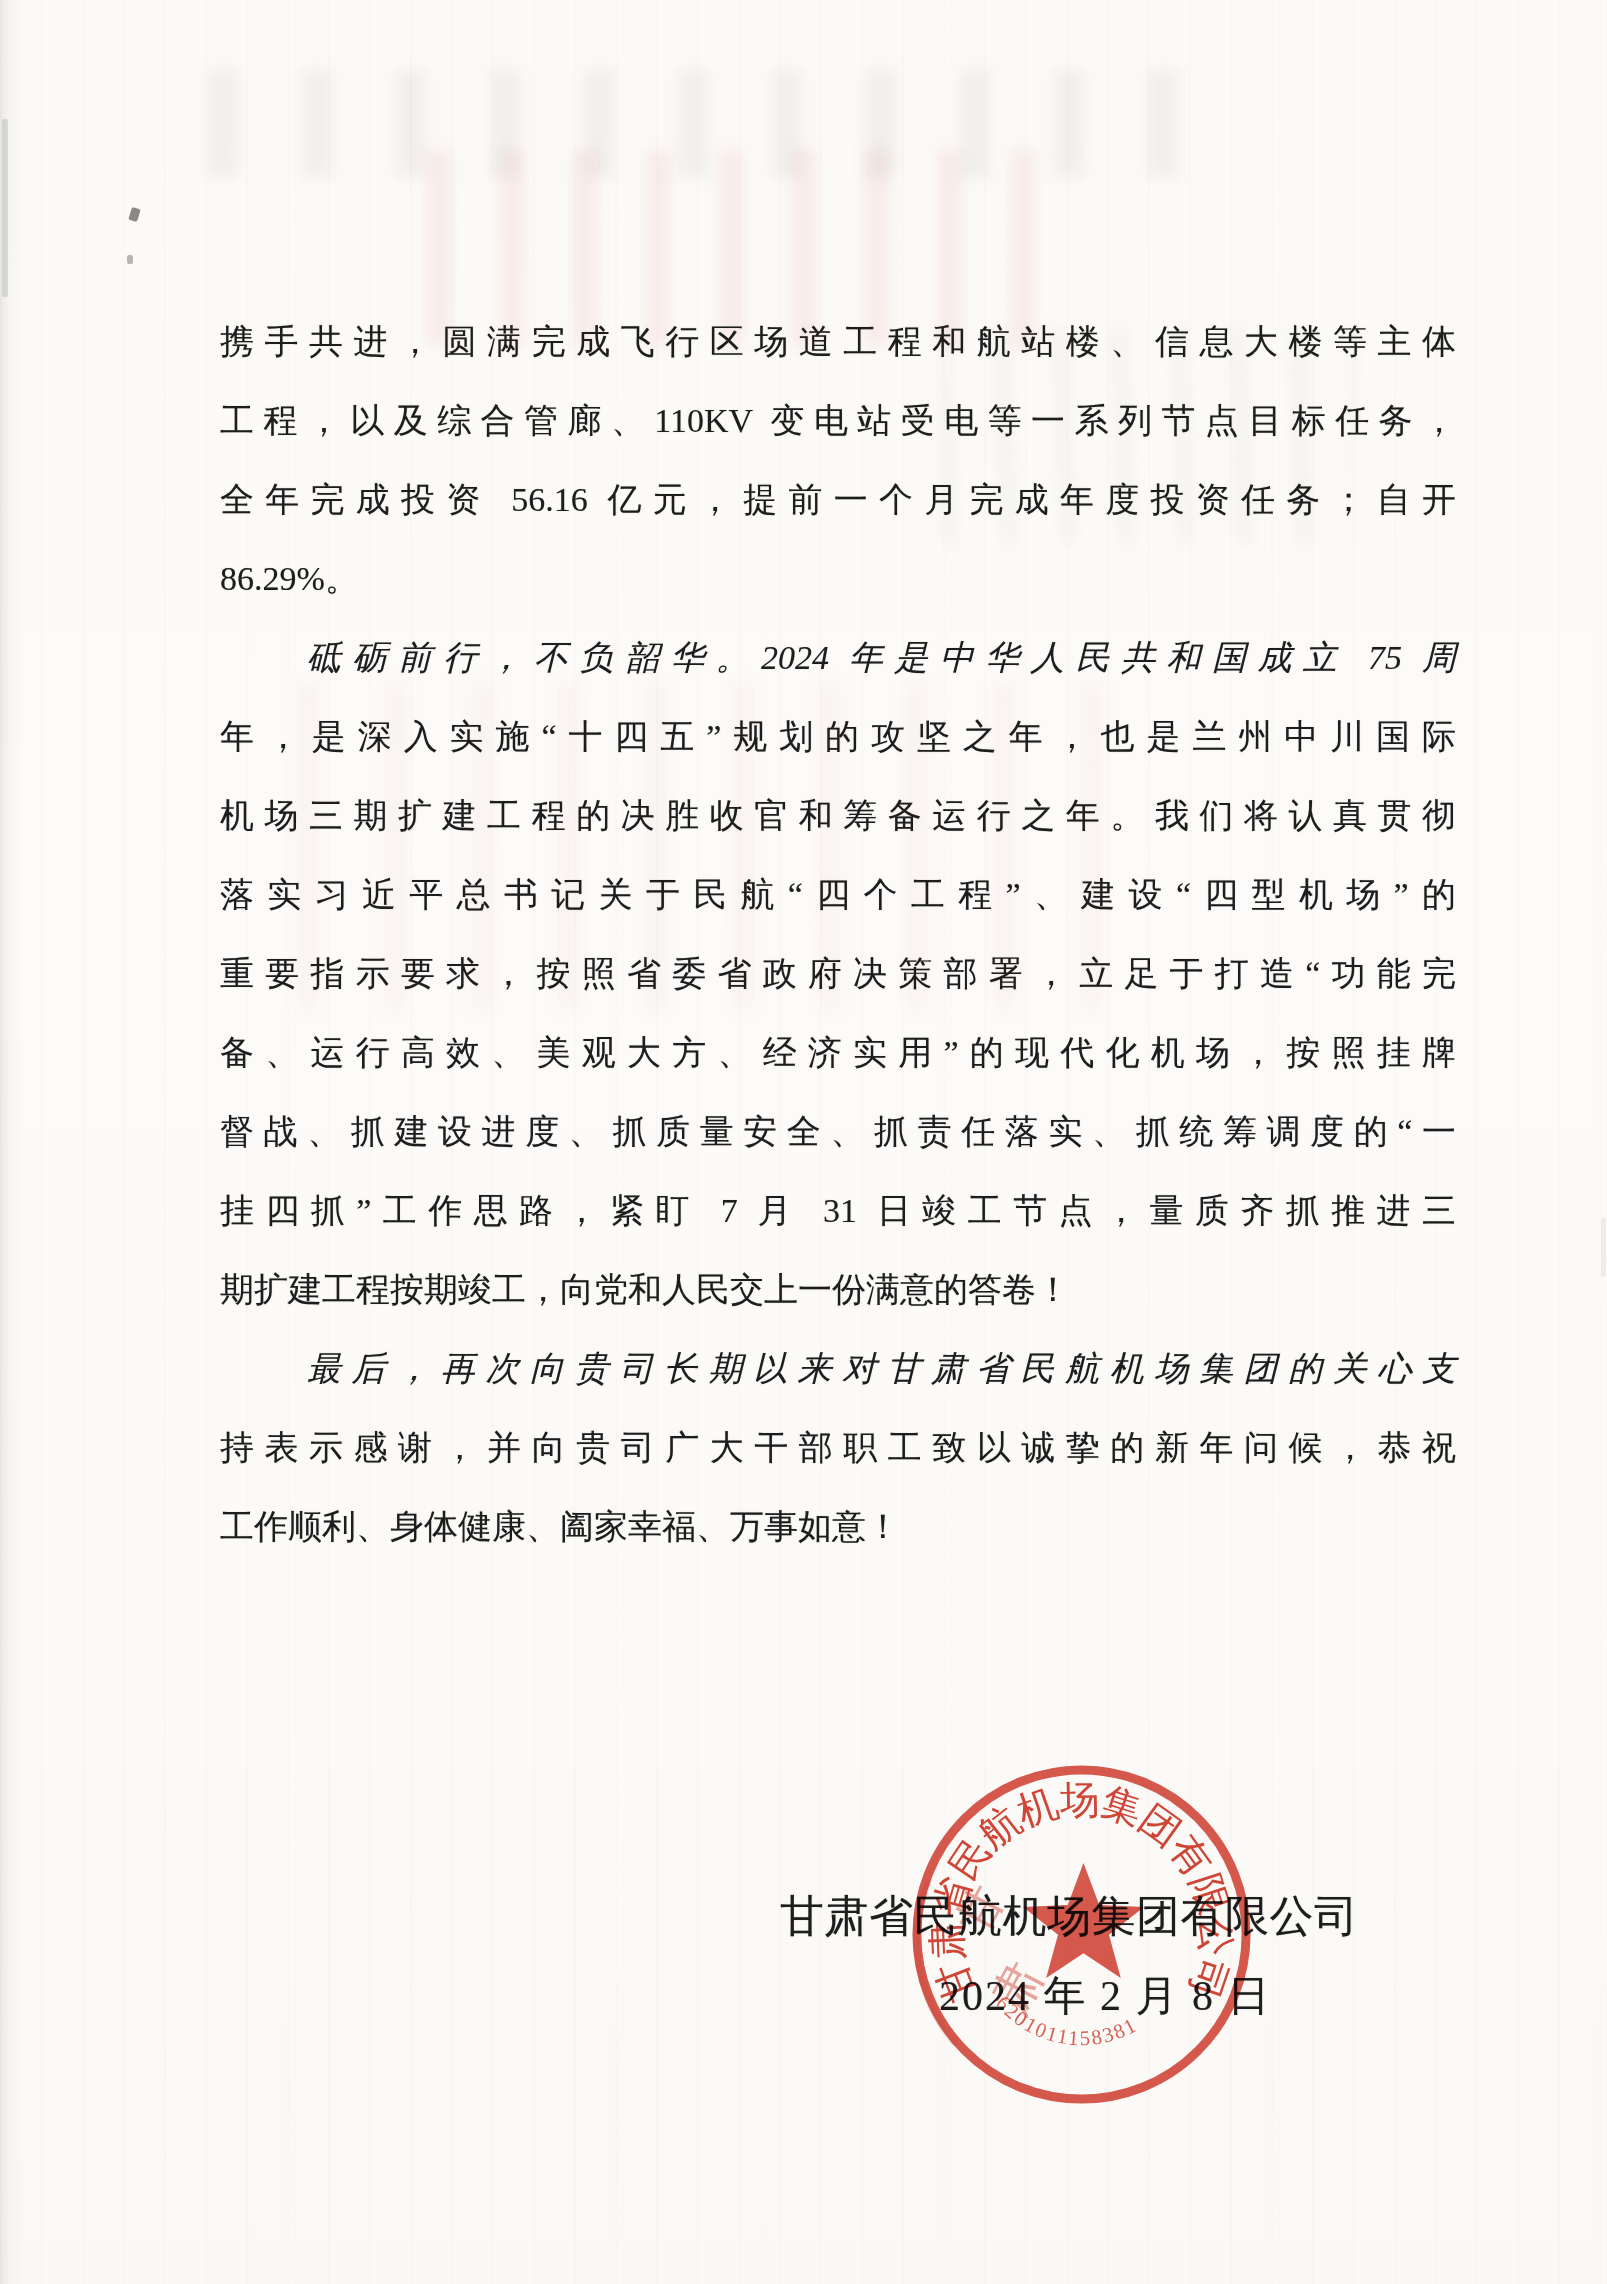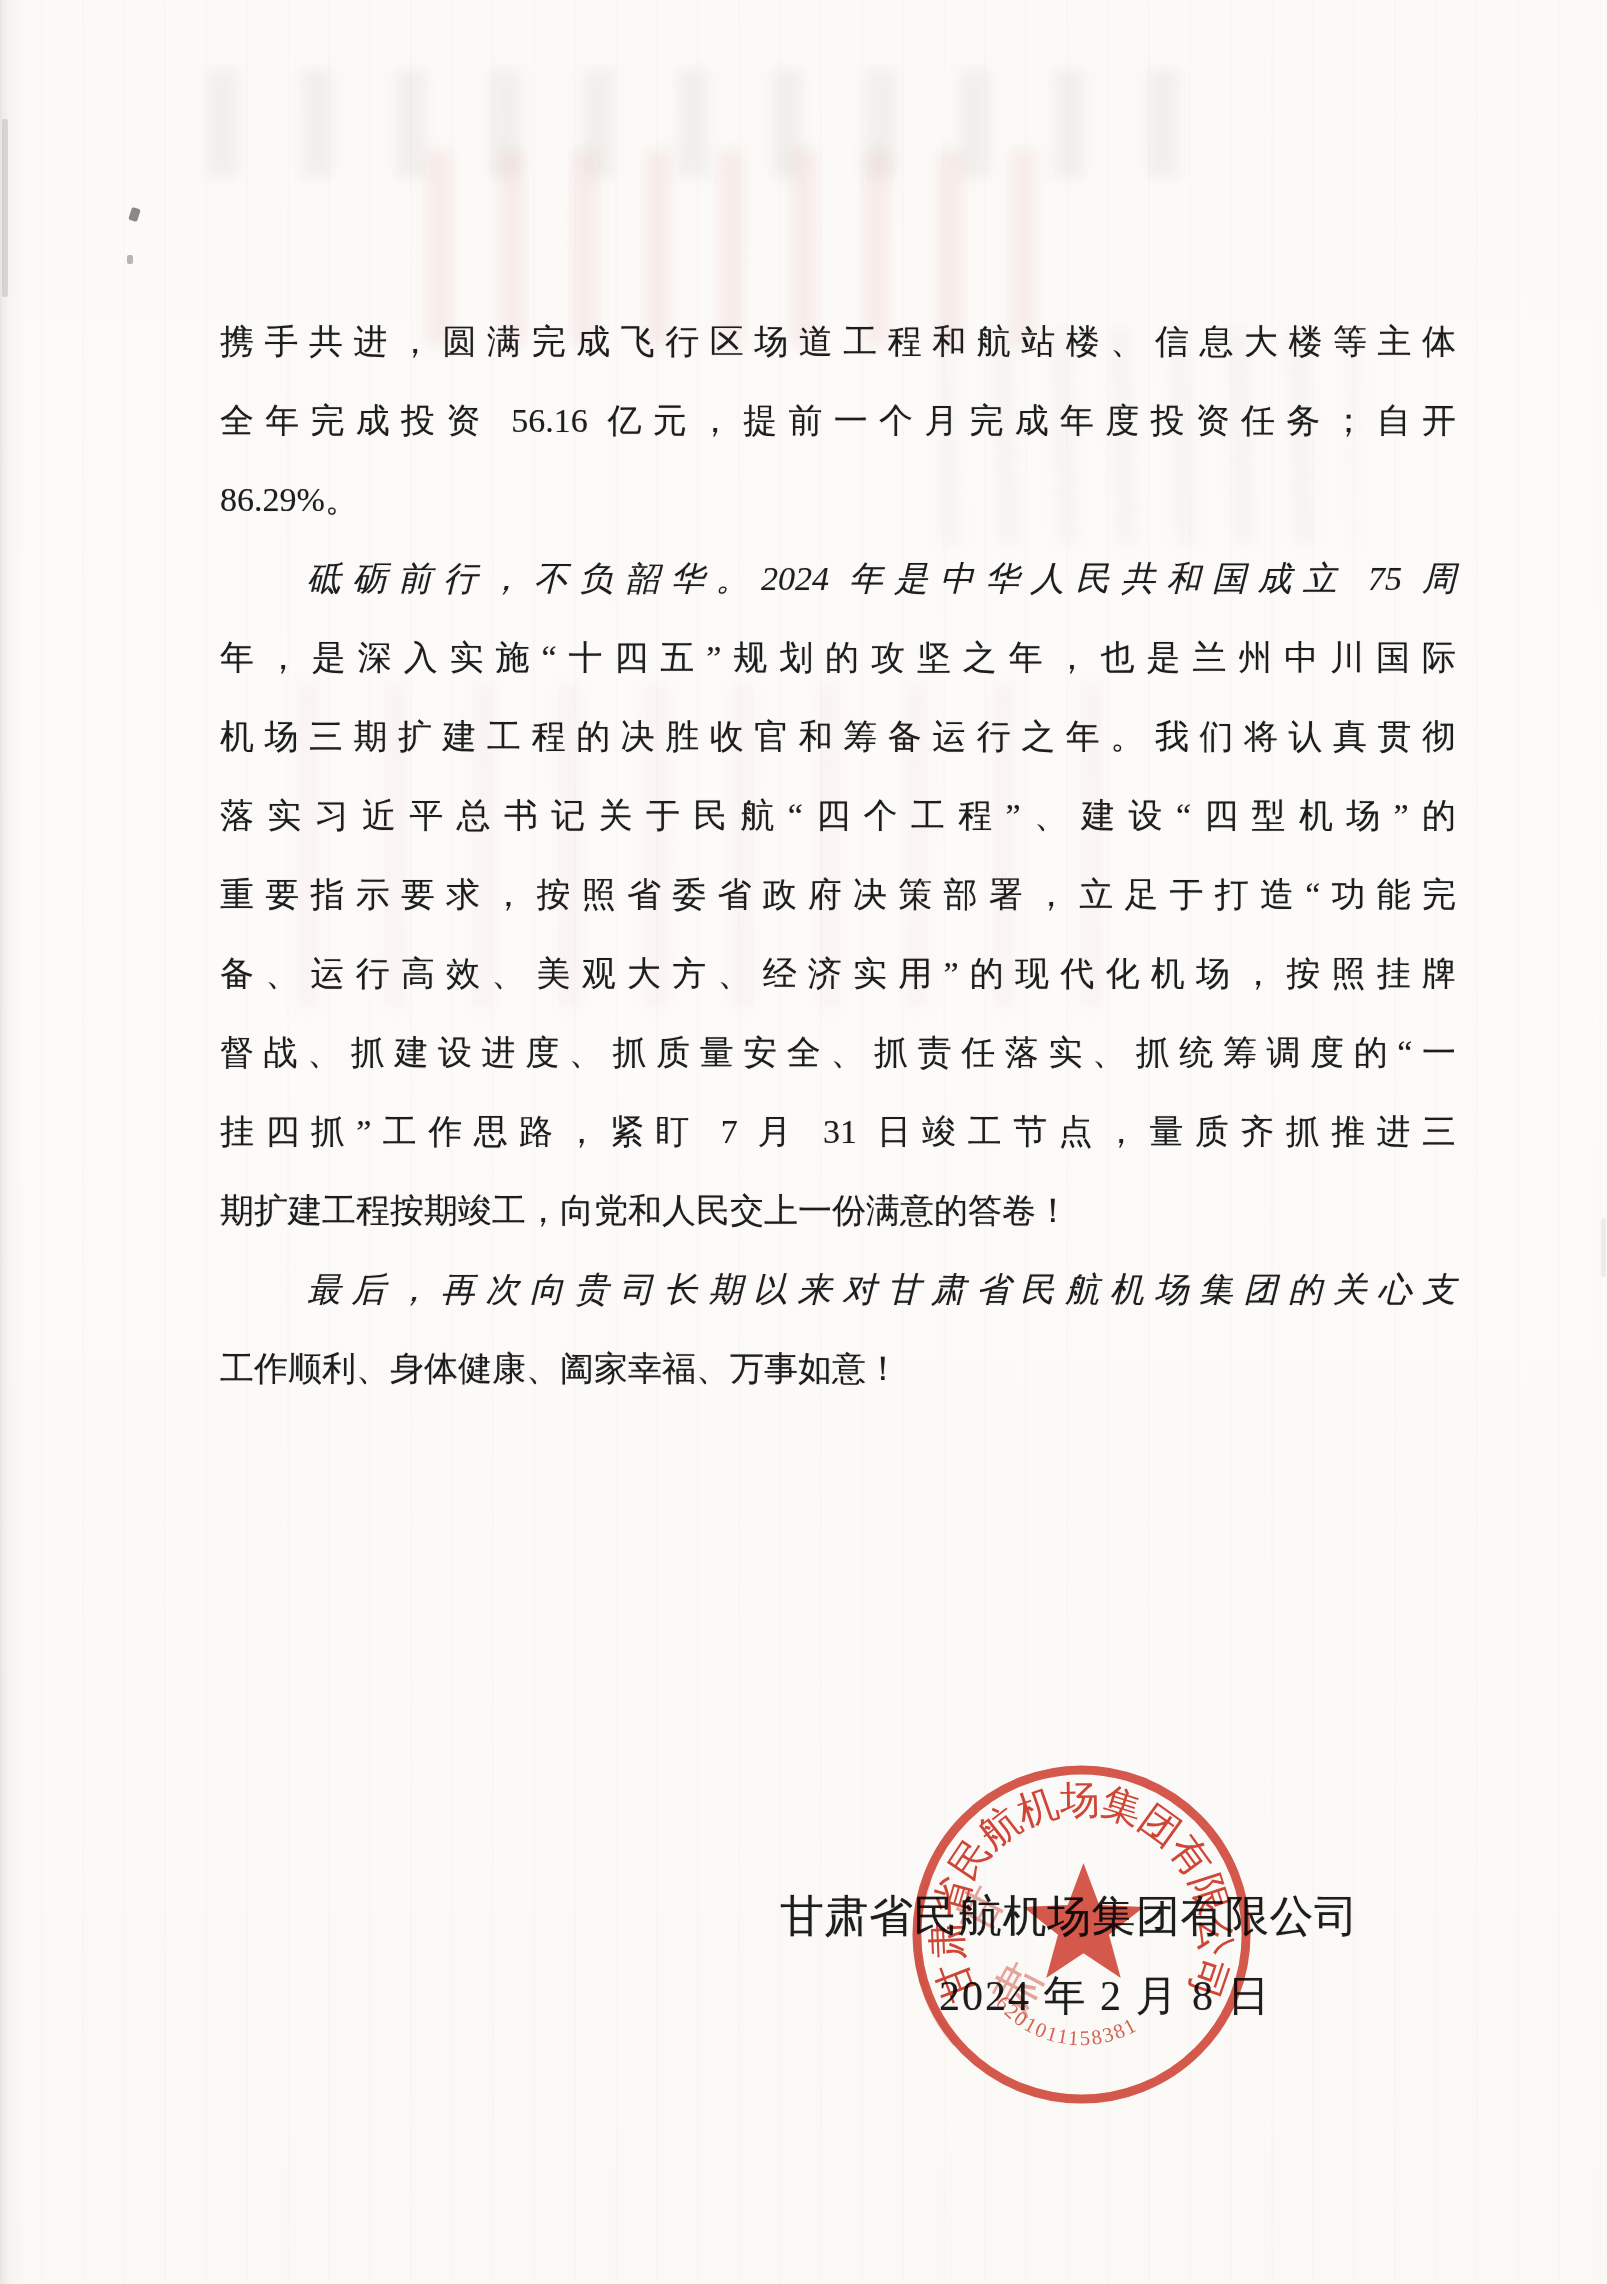--- a/index.html
+++ b/index.html
@@ -67,32 +67,34 @@
   <div class="ghost red1"></div>
   <div class="ghost red2"></div>
   <div class="ghost gray2"></div>
   <div class="speck s1"></div>
   <div class="speck s2"></div>
   <div class="speck s3"></div>
   <div class="speck s4"></div>
 
   <div class="body-text">
     <div class="ln">携手共进，圆满完成飞行区场道工程和航站楼、信息大楼等主体</div>
+    <div class="ln">工程，以及综合管廊、110KV 变电站受电等一系列节点目标任务，</div>
     <div class="ln">全年完成投资 56.16 亿元，提前一个月完成年度投资任务；自开</div>
     <div class="ln endline">86.29%。</div>
     <div class="ln indent">砥砺前行，不负韶华。2024 年是中华人民共和国成立 75 周</div>
     <div class="ln">年，是深入实施“十四五”规划的攻坚之年，也是兰州中川国际</div>
     <div class="ln">机场三期扩建工程的决胜收官和筹备运行之年。我们将认真贯彻</div>
     <div class="ln">落实习近平总书记关于民航“四个工程”、建设“四型机场”的</div>
     <div class="ln">重要指示要求，按照省委省政府决策部署，立足于打造“功能完</div>
     <div class="ln">备、运行高效、美观大方、经济实用”的现代化机场，按照挂牌</div>
     <div class="ln">督战、抓建设进度、抓质量安全、抓责任落实、抓统筹调度的“一</div>
     <div class="ln">挂四抓”工作思路，紧盯 7 月 31 日竣工节点，量质齐抓推进三</div>
     <div class="ln endline">期扩建工程按期竣工，向党和人民交上一份满意的答卷！</div>
     <div class="ln indent">最后，再次向贵司长期以来对甘肃省民航机场集团的关心支</div>
+    <div class="ln">持表示感谢，并向贵司广大干部职工致以诚挚的新年问候，恭祝</div>
     <div class="ln endline">工作顺利、身体健康、阖家幸福、万事如意！</div>
   </div>
 
   <div class="signature">甘肃省民航机场集团有限公司</div>
   <div class="date">2024 年 2 月 8 日</div>
 
   <svg class="seal" viewBox="0 0 350 350">
     <g transform="translate(175,175)">
 
       <circle r="166" fill="none" stroke="#d0392a" stroke-width="9" opacity="0.9"></circle>

